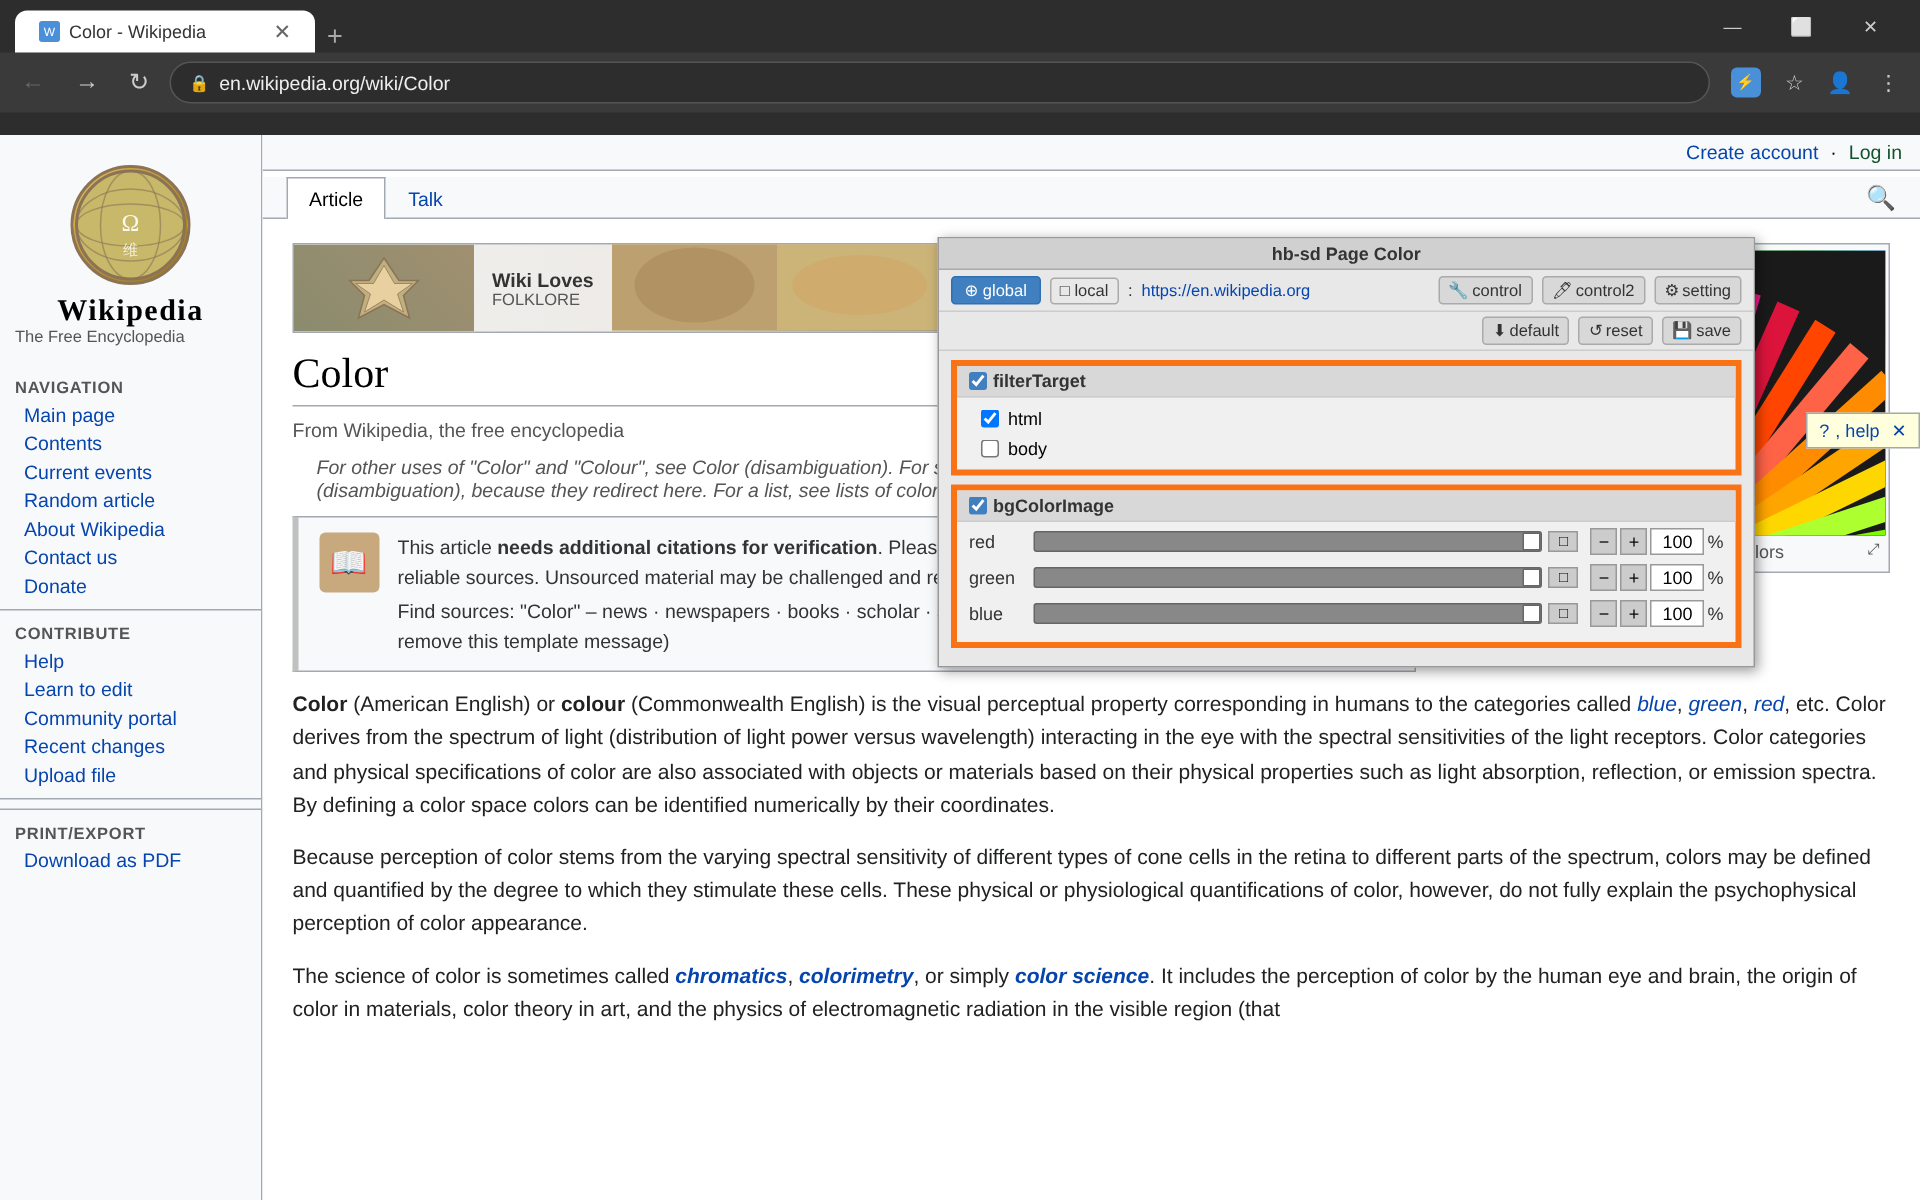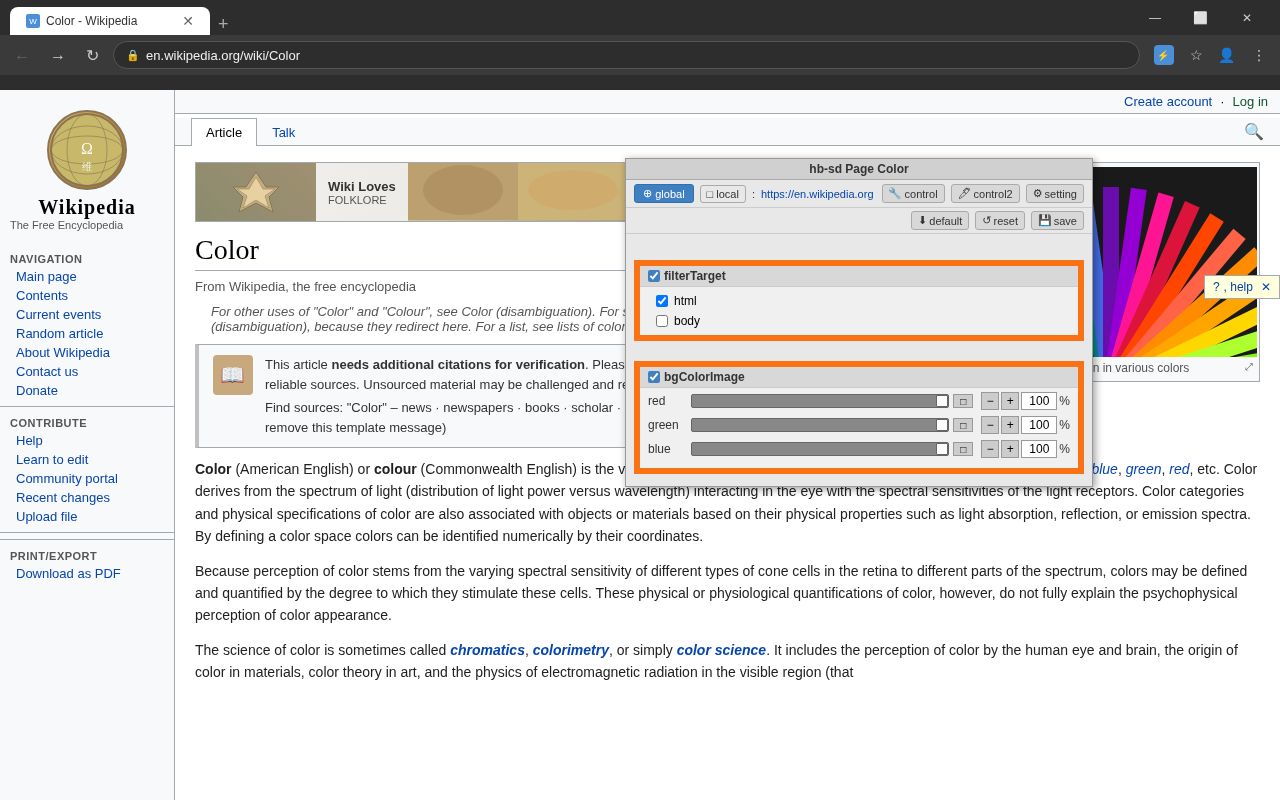--- a/index.html
+++ b/index.html
@@ -424,21 +424,21 @@
       color: #0645ad;
       cursor: pointer;
       z-index: 5;
     }
 
     
     .color-picker-overlay {
       position: absolute;
       top: 68px;
       left: 625px;
-      width: 468px;
+      width: 545px;
       background: #e8e8e8;
       border: 1px solid #999;
       box-shadow: 2px 2px 8px rgba(0,0,0,0.4);
       z-index: 1000;
       font-size: 12px;
     }
     .cp-title-bar {
       background: #d0d0d0;
       padding: 3px 8px;
       text-align: center;
@@ -496,23 +496,22 @@
       border-radius: 3px;
       padding: 2px 6px;
       font-size: 11px;
       cursor: pointer;
     }
     .cp-body {
       padding: 6px 8px;
     }
     .cp-section {
       background: #f0f0f0;
-      border: 6px solid #f97316;
+      border: 4px solid #f97316;
       margin-bottom: 6px;
-      margin-top: 20px;
     }
     .cp-section-header {
       background: #d8d8d8;
       padding: 3px 8px;
       font-size: 12px;
       font-weight: bold;
       color: #333;
       display: flex;
       align-items: center;
       gap: 4px;

